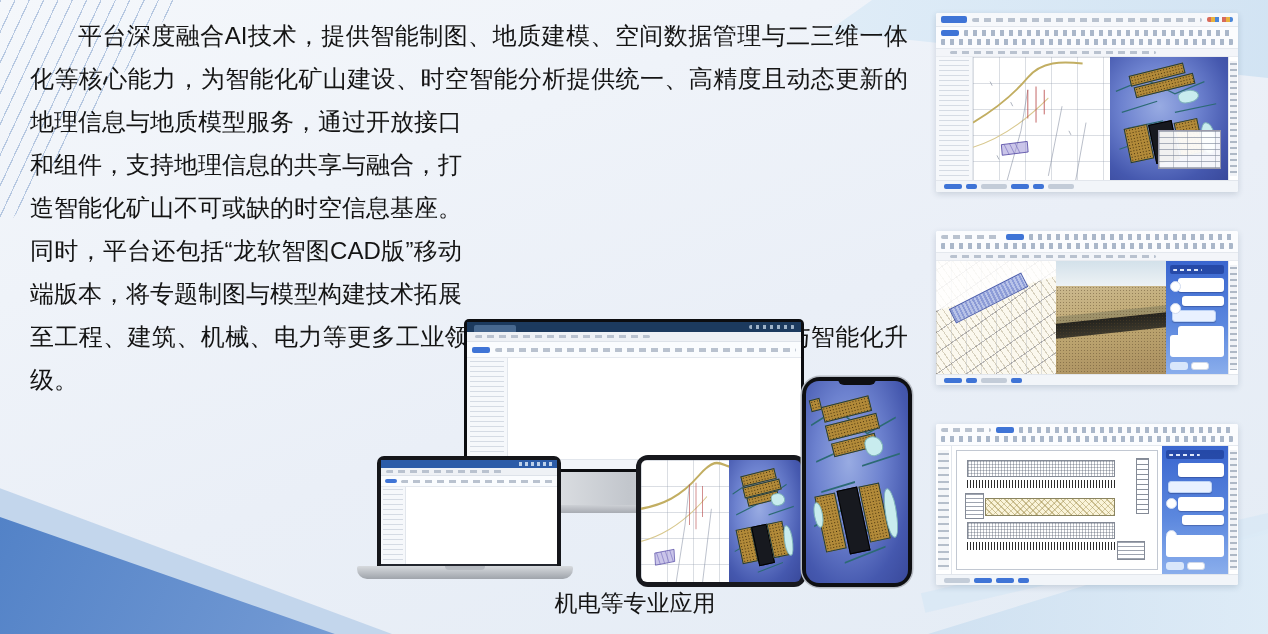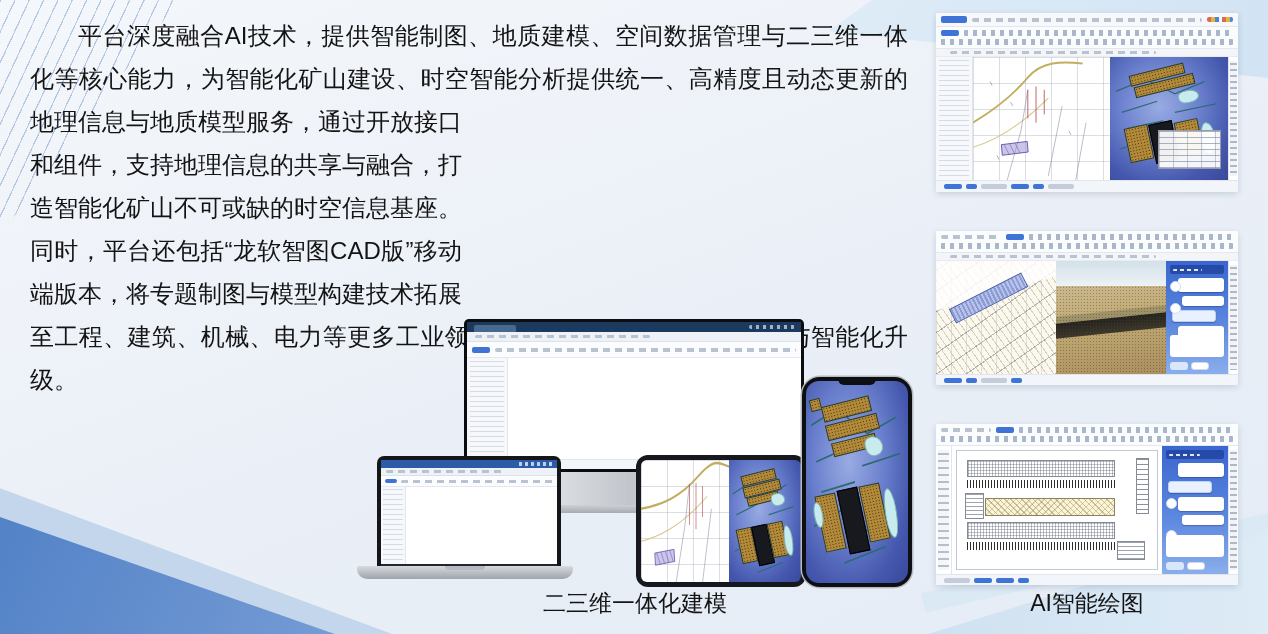--- a/index.html
+++ b/index.html
@@ -530,17 +530,16 @@
       </div>
       <div class="tool-strip"></div>
     </div>
     <div class="statusbar" style="height:10px">
       <div class="pill g"></div>
       <div class="pill b"></div>
       <div class="pill b"></div>
       <div class="pill b2"></div>
     </div>
   </div>
-  <div class="caption cap3">AI智能绘图</div>
-
-  <div class="caption capd">二三维一体化建模</div>
+
+  <div class="caption capd">机电等专业应用</div>
 
 </div>
 
 </body></html>

